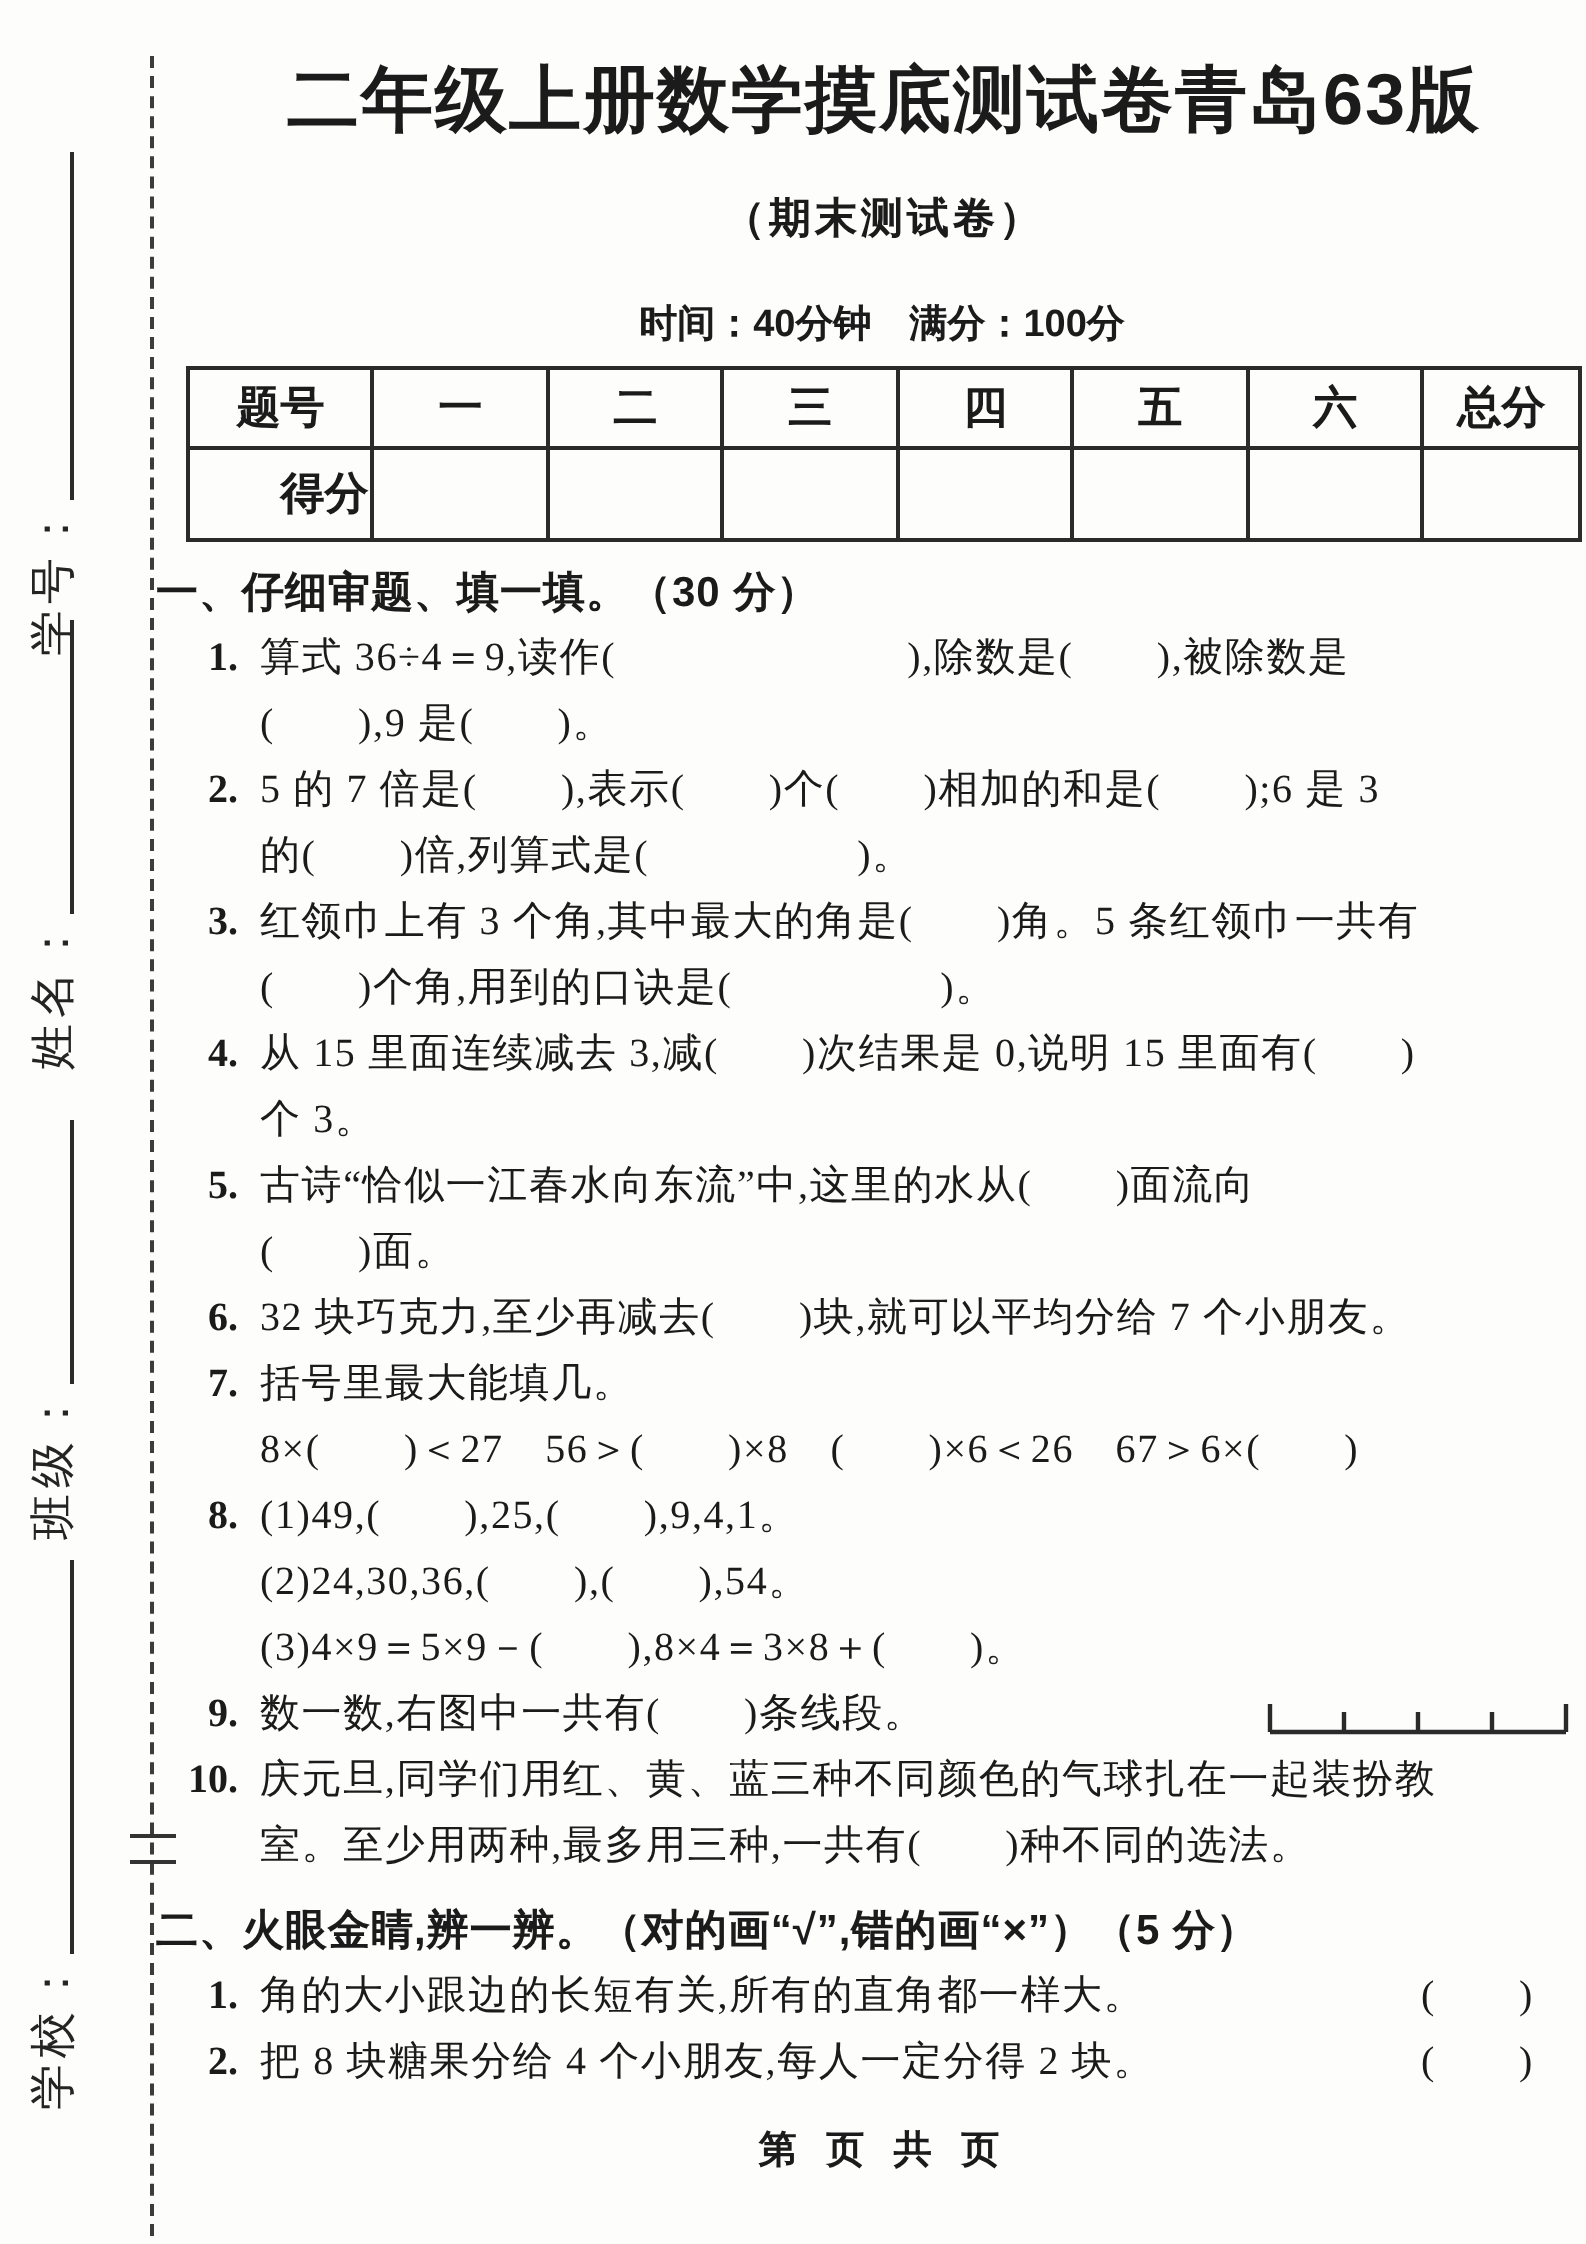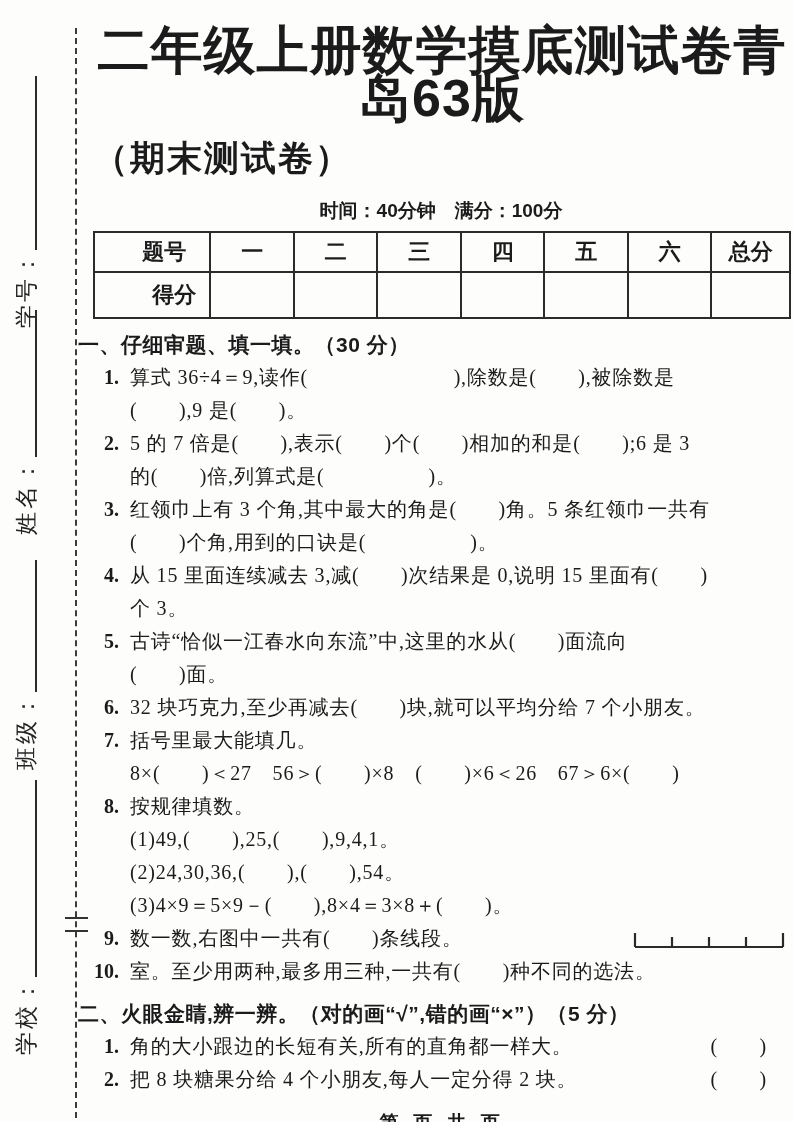--- a/index.html
+++ b/index.html
@@ -16,32 +16,32 @@
     font-size:23px;letter-spacing:3px;color:#242424;white-space:nowrap;}
   .vgroup .sline{flex:1;height:0;border-bottom:2px solid #2c2c2c;transform:translateY(10px);}
   .g1{left:6px;top:328px;width:252px;}
   .g2{left:6px;top:535px;width:225px;}
   .g3{left:6px;top:770px;width:210px;}
   .g4{left:6px;top:1055px;width:275px;}
   .fold-mark{position:absolute;left:65px;top:917px;width:23px;height:11px;
     border-top:2px solid #333;border-bottom:2px solid #333;}
   
   .content{position:absolute;left:93px;top:0;width:698px;}
-  .title{margin:26px 0 0;text-align:center;font-size:52px;line-height:48px;
+  .title{margin:26px 0 0;text-align:center;font-size:36px;line-height:48px;
     font-family:"Liberation Sans","DejaVu Sans",sans-serif;font-weight:700;letter-spacing:1px;}
-  .subtitle{margin:15px 0 0;font-size:35px;line-height:42px;
+  .subtitle{margin:15px 0 0;text-align:center;font-size:21px;line-height:42px;
     font-family:"Liberation Sans","DejaVu Sans",sans-serif;font-weight:700;letter-spacing:2px;}
   .meta{margin-top:20px;text-align:center;padding-right:2px;font-size:19px;line-height:24px;
     font-family:"Liberation Sans","DejaVu Sans",sans-serif;font-weight:600;}
   table.score{border-collapse:collapse;table-layout:fixed;width:100%;margin-top:8px;}
   table.score th,table.score td{border:2px solid #2b2b2b;text-align:center;
     font-size:22px;font-weight:600;padding:0;}
   table.score th{height:38px;font-weight:600;}
   table.score td{height:44px;padding-left:44px;}
-  table.score .c0{width:13%;padding-left:24px;} table.score .c7{width:11%;}
+  table.score .c0{width:13%;} table.score .c7{width:11%;}
   
   .sec-heading{margin:13px 0 3px -15px;font-size:21px;line-height:26px;font-weight:700;
     font-family:"Liberation Sans","DejaVu Sans",sans-serif;letter-spacing:0.5px;white-space:nowrap;}
   .q{position:relative;padding-left:37px;font-size:20px;letter-spacing:0.8px;}
   .qline{line-height:33px;white-space:nowrap;}
   .num{position:absolute;left:11px;top:0;line-height:33px;font-weight:700;letter-spacing:0;}
   .q10 .num{left:1px;}
   .q9line{display:flex;align-items:flex-end;}
   .fig{margin-left:auto;margin-right:6px;margin-bottom:5px;flex:none;}
   .tfline{display:flex;gap:34px;}
@@ -142,38 +142,38 @@
     </div>
 
     <div class="q">
       <span class="num">7.</span>
       <div class="qline">括号里最大能填几。</div>
       <div class="qline">8×(　　)＜27　56＞(　　)×8　(　　)×6＜26　67＞6×(　　)</div>
     </div>
 
     <div class="q">
       <span class="num">8.</span>
-      <div class="qline">按规律填数。</div>
       <div class="qline">(1)49,(　　),25,(　　),9,4,1。</div>
       <div class="qline">(2)24,30,36,(　　),(　　),54。</div>
       <div class="qline">(3)4×9＝5×9－(　　),8×4＝3×8＋(　　)。</div>
     </div>
 
     <div class="q">
       <span class="num">9.</span>
       <div class="qline q9line">
         <span>数一数,右图中一共有(　　)条线段。</span>
         <svg class="fig" width="152" height="24" viewBox="0 0 152 24">
           <path d="M2 21 H150 M2 21 V7 M150 21 V7 M39 21 V11 M76 21 V11 M113 21 V11" stroke="#2a2a2a" stroke-width="2.2" fill="none"></path>
         </svg>
       </div>
     </div>
 
     <div class="q q10">
       <span class="num">10.</span>
+      <div class="qline">庆元旦,同学们用红、黄、蓝三种不同颜色的气球扎在一起装扮教</div>
       <div class="qline">室。至少用两种,最多用三种,一共有(　　)种不同的选法。</div>
     </div>
 
     <div class="sec-heading">二、火眼金睛,辨一辨。（对的画“√”,错的画“×”）（5 分）</div>
 
     <div class="q">
       <span class="num">1.</span>
       <div class="qline tfline">
         <span>角的大小跟边的长短有关,所有的直角都一样大。</span>
         <span class="tf-blank">(　　)</span>

